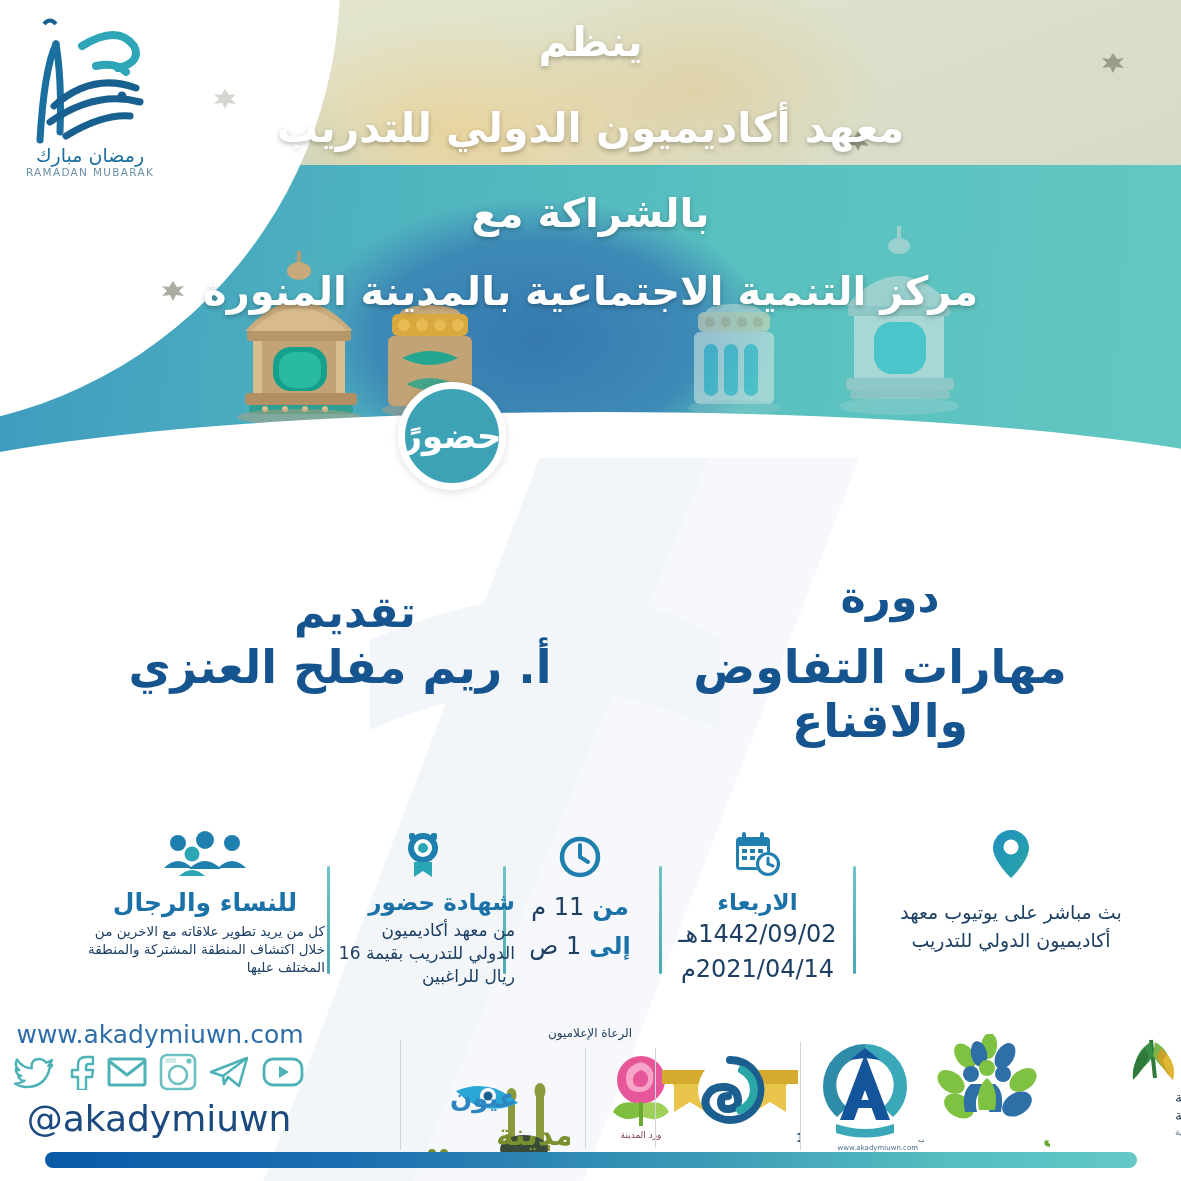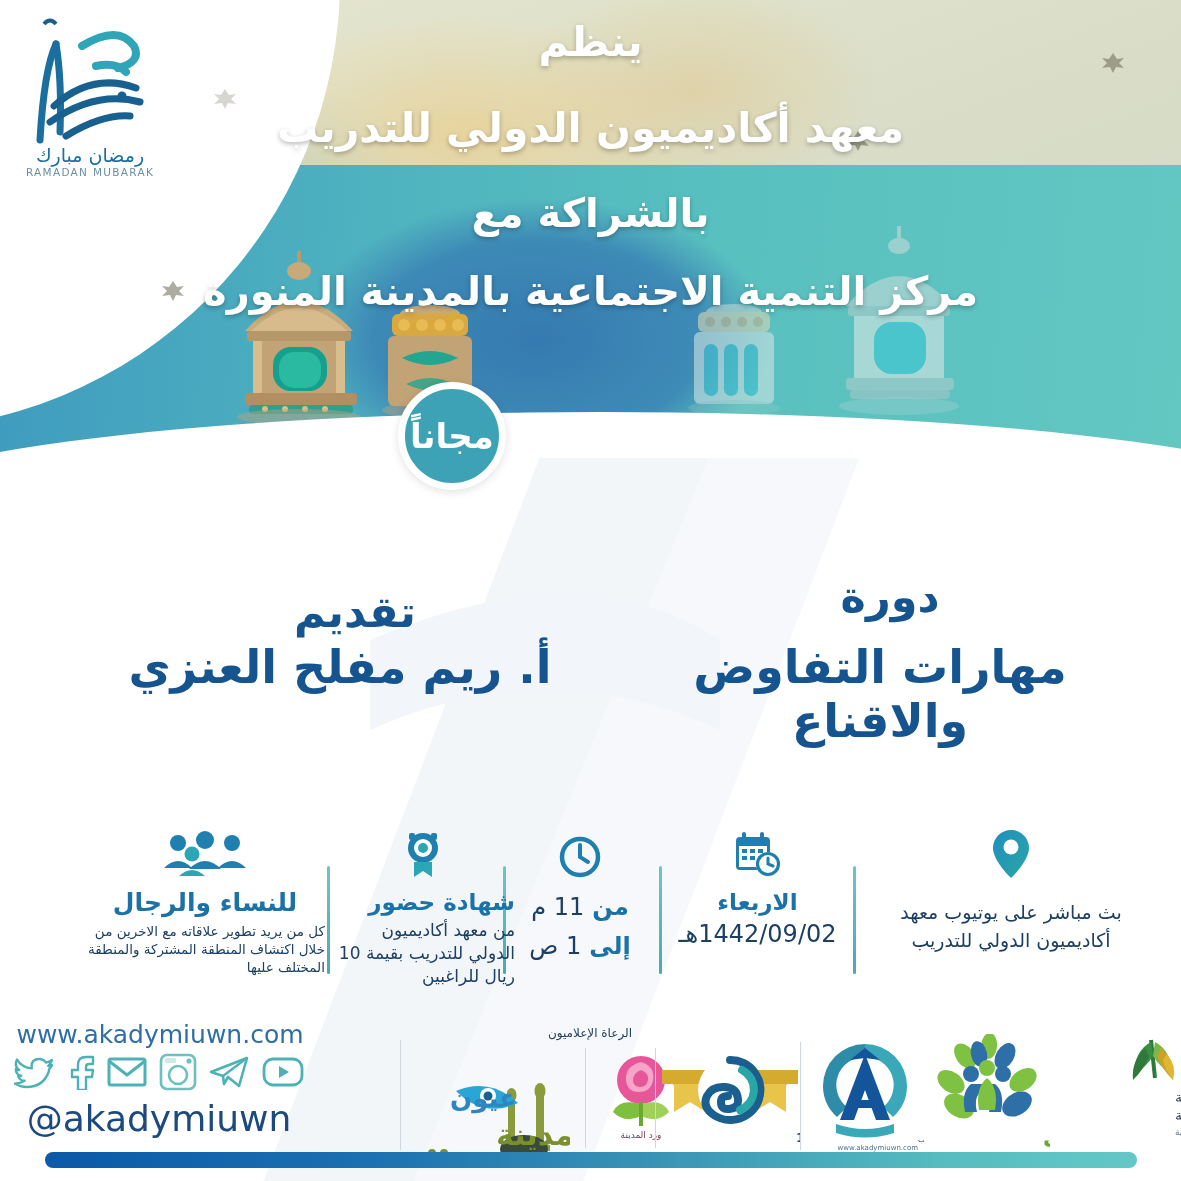--- a/index.html
+++ b/index.html
@@ -213,21 +213,21 @@
         <path d="M56 126 Q92 104 120 106"></path>
       </g>
       <circle cx="112" cy="86" r="4.5" fill="#18608f"></circle>
       <path d="M34 14 q6 -7 12 0" stroke="#18608f" stroke-width="4" fill="none"></path>
       <text x="80" y="152" text-anchor="middle" font-size="19" fill="#1a6f9e" font-family="DejaVu Sans, sans-serif" direction="rtl">رمضان مبارك</text>
       <text x="80" y="166" text-anchor="middle" font-size="10.5" letter-spacing="1.3" fill="#6b8fa3" font-family="DejaVu Sans, sans-serif">RAMADAN MUBARAK</text>
     </svg>
   </div>
 
   <div id="free-badge">
-    <span>مجاناً</span>
+    <span>حضورً</span>
   </div>
 
   <div class="col-head" id="course-label">دورة</div>
   <div class="col-head" id="course-title">مهارات التفاوض والاقناع</div>
   <div class="col-head" id="present-label">تقديم</div>
   <div class="col-head" id="present-name">أ. ريم مفلح العنزي</div>
 
   <div id="info-row">
 
     <div class="info-col" id="col-loc">
@@ -265,20 +265,21 @@
               <rect x="17" y="26" width="5" height="4"></rect>
               <rect x="25" y="26" width="5" height="4"></rect>
           </g>
           <circle cx="35" cy="34" r="12" fill="#ffffff"></circle>
           <circle cx="35" cy="34" r="10.5" fill="none" stroke="#1f7fae" stroke-width="3.2"></circle>
           <path d="M35 28 L35 34 L40 36" stroke="#1f7fae" stroke-width="3" fill="none" stroke-linecap="round"></path>
         </svg>
       </div>
       <div class="ic-title">الاربعاء</div>
       <div class="ic-big" style="margin-top:2px;">1442/09/02هـ</div>
+      <div class="ic-big" style="margin-top:0;">2021/04/14م</div>
     </div>
 
     <div class="divider" style="left:659px;"></div>
 
     <div class="info-col" id="col-time">
       <div class="ic-wrap">
         <svg width="44" height="46" viewBox="0 0 44 46">
           <circle cx="22" cy="23" r="18" fill="none" stroke="#1f7fae" stroke-width="4.5"></circle>
           <path d="M22 11 L22 23 L30 28" stroke="#1f7fae" stroke-width="4" fill="none" stroke-linecap="round"></path>
         </svg>
@@ -300,21 +301,21 @@
         <svg width="44" height="50" viewBox="0 0 44 50">
           <circle cx="22" cy="18" r="15" fill="#1f7fae"></circle>
           <circle cx="22" cy="18" r="9" fill="#ffffff"></circle>
           <circle cx="22" cy="18" r="5" fill="#2aa6b4"></circle>
           <rect x="8" y="3" width="6" height="7" rx="2" fill="#1f7fae"></rect>
           <rect x="30" y="3" width="6" height="7" rx="2" fill="#1f7fae"></rect>
           <path d="M13 32 L13 47 L22 41 L31 47 L31 32 Z" fill="#2aa6b4"></path>
         </svg>
       </div>
       <div class="ic-title">شهادة حضور</div>
-      <div class="ic-sub" style="font-size:17px;">من معهد أكاديميون الدولي للتدريب بقيمة 10 ريال للراغبين</div>
+      <div class="ic-sub" style="font-size:17px;">من معهد أكاديميون الدولي للتدريب بقيمة 16 ريال للراغبين</div>
     </div>
 
     <div class="divider" style="left:327px;"></div>
 
     <div class="info-col" id="col-aud">
       <div class="ic-wrap">
         <svg width="86" height="50" viewBox="0 0 86 50">
           <g fill="#1f7fae">
             <circle cx="16" cy="13" r="8"></circle>
               <path d="M2 38 q14 -14 28 0 z"></path>

